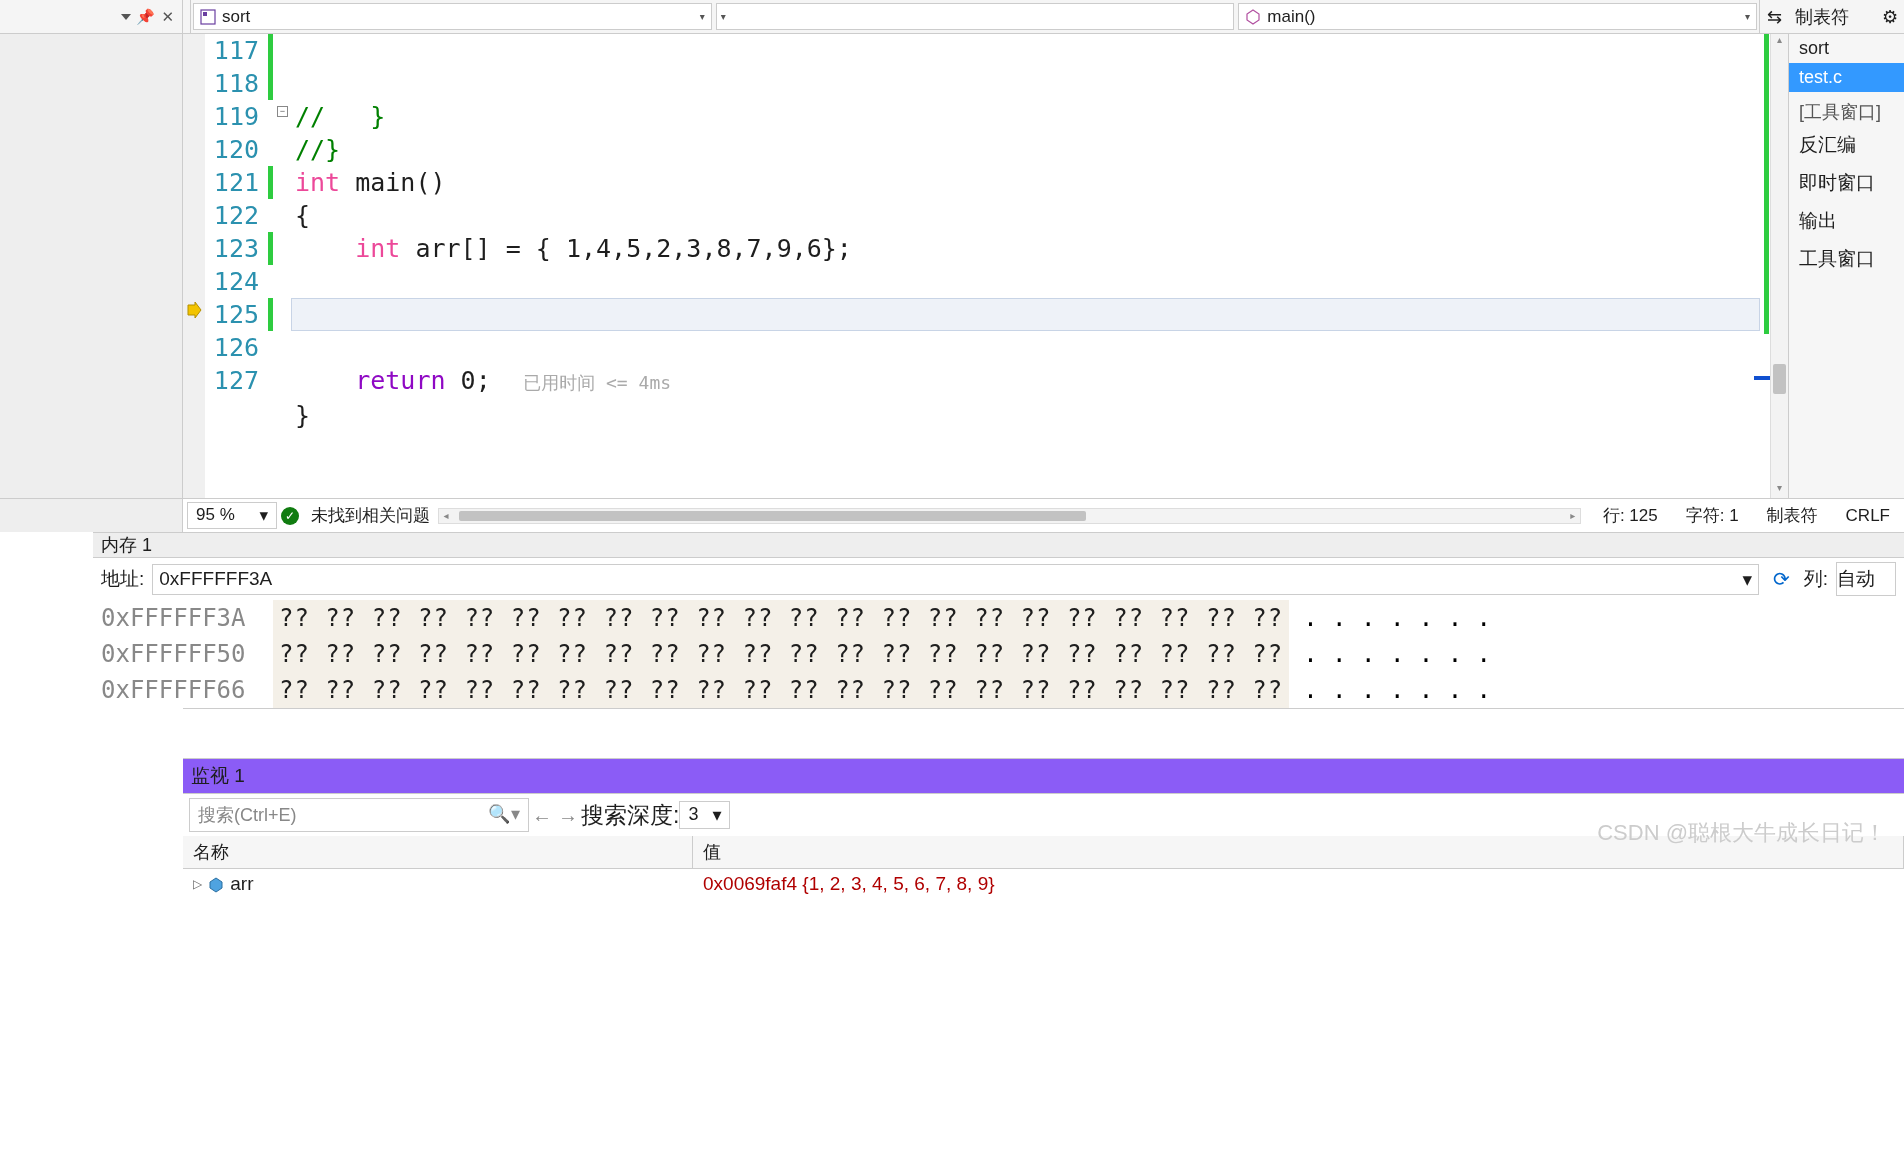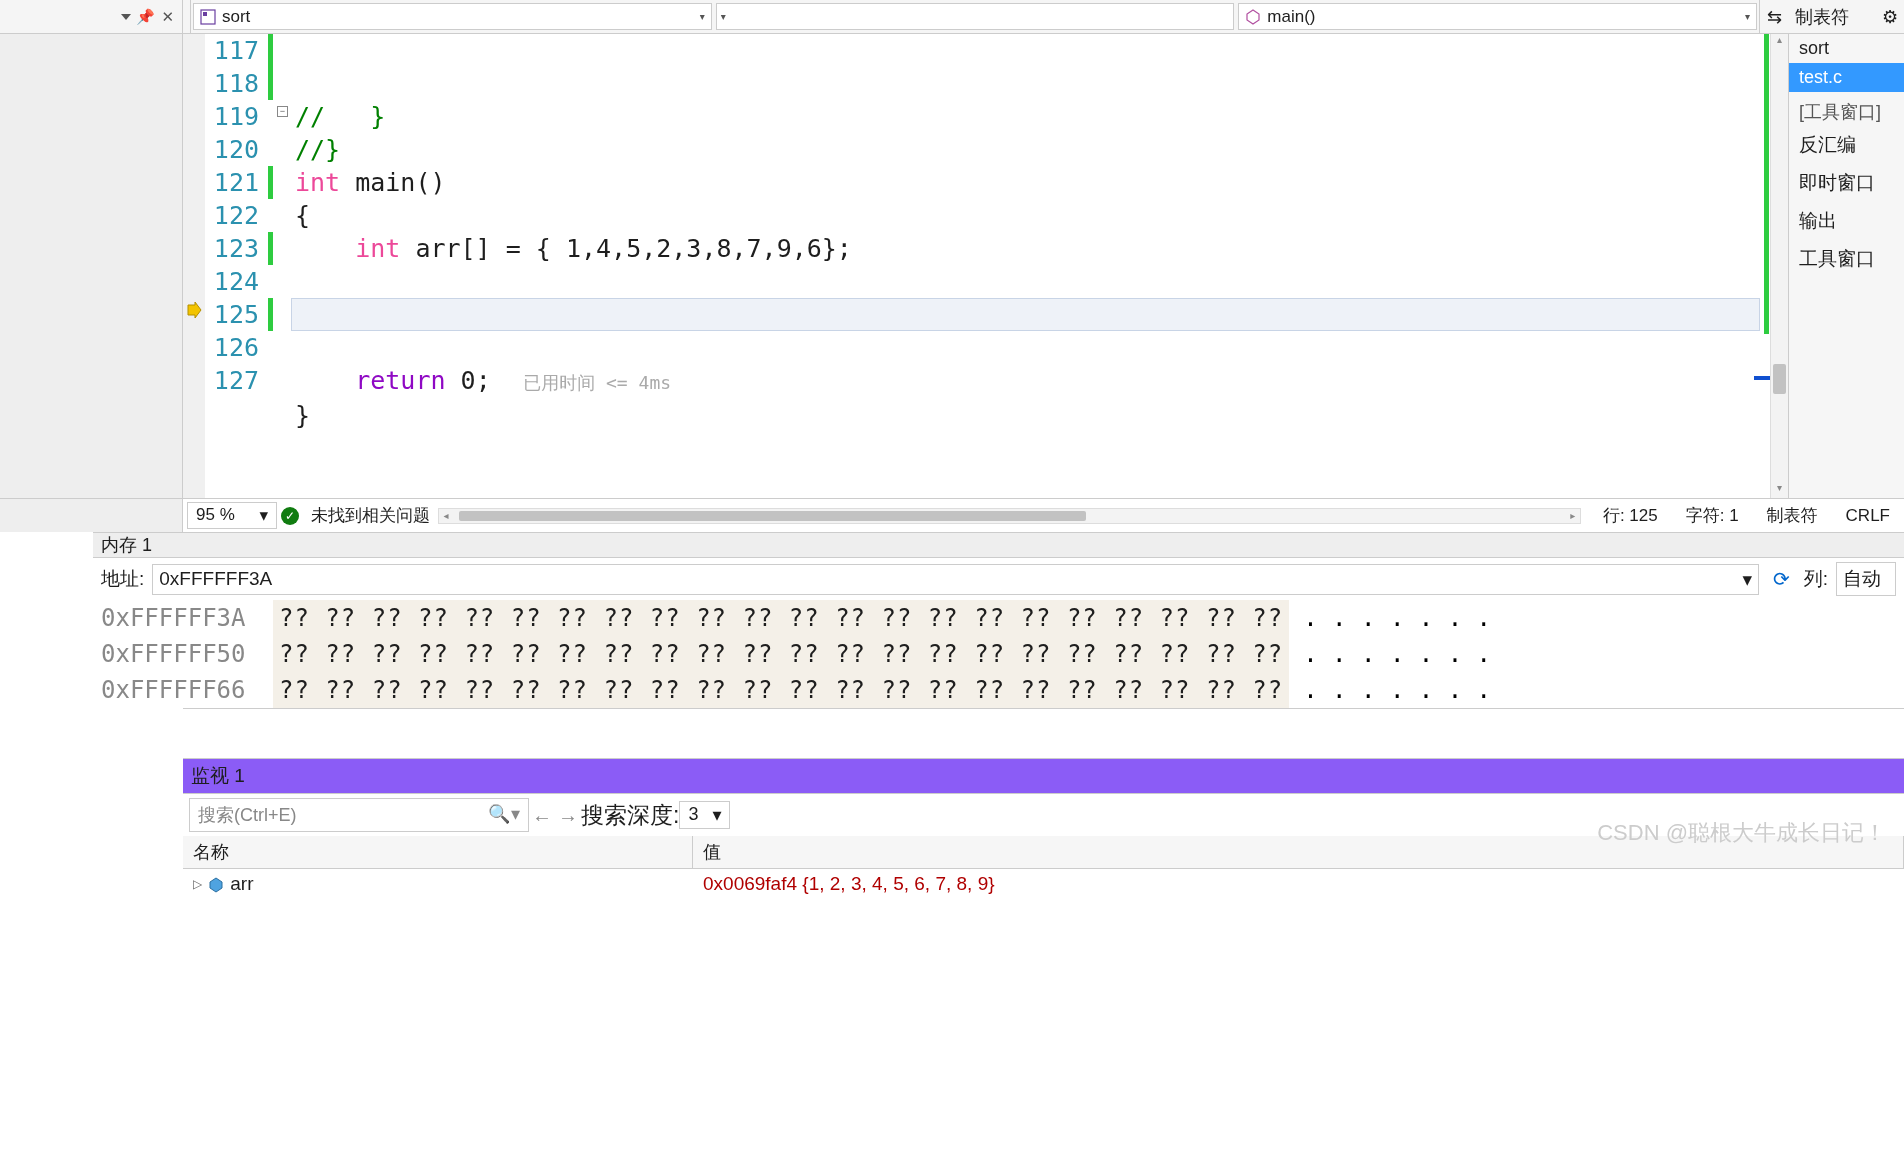--- a/index.html
+++ b/index.html
@@ -63,21 +63,21 @@
   .statusbar .pos { margin: 0 14px; }
 
   
   .mempanel { border-top: 1px solid #ccc; margin-left: 93px; }
   .mempanel .title { padding: 0 8px; font-size: 18px; background: #eee; border-bottom: 1px solid #ccc; }
   .mempanel .addrrow { display: flex; align-items: center; padding: 4px 8px; gap: 8px; }
   .mempanel .addrlabel { font-size: 19px; }
   .mempanel .addrbox { flex: 1; border: 1px solid #ccc; padding: 3px 6px; font-size: 19px; display: flex; justify-content: space-between; }
   .mempanel .refresh { font-size: 20px; color: #0066cc; cursor: pointer; padding: 0 6px; }
   .mempanel .collabel { font-size: 19px; }
-  .mempanel .colbox { border: 1px solid #ccc; padding: 3px 6px; font-size: 19px; min-width: 60px; }
+  .mempanel .colbox { border: 1px solid #ccc; padding: 3px 0; font-size: 19px; min-width: 60px; }
   .memrow { display: flex; font-family: Consolas, monospace; font-size: 24px; line-height: 36px; padding: 0 8px; }
   .memrow .addr { width: 172px; color: #888; }
   .memrow .bytes { flex: 0 0 auto; letter-spacing: 1px; background:#f4f0e8; padding:0 6px; margin-right:14px;}
   .memrow .ascii { color: #000; }
 
   
   .panelgap { height: 50px; margin-left:183px; border-top:1px solid #ccc; }
 
   
   .watchpanel { border-top: 1px solid #ccc; margin-left: 183px; flex:1; display:flex; flex-direction:column;}

